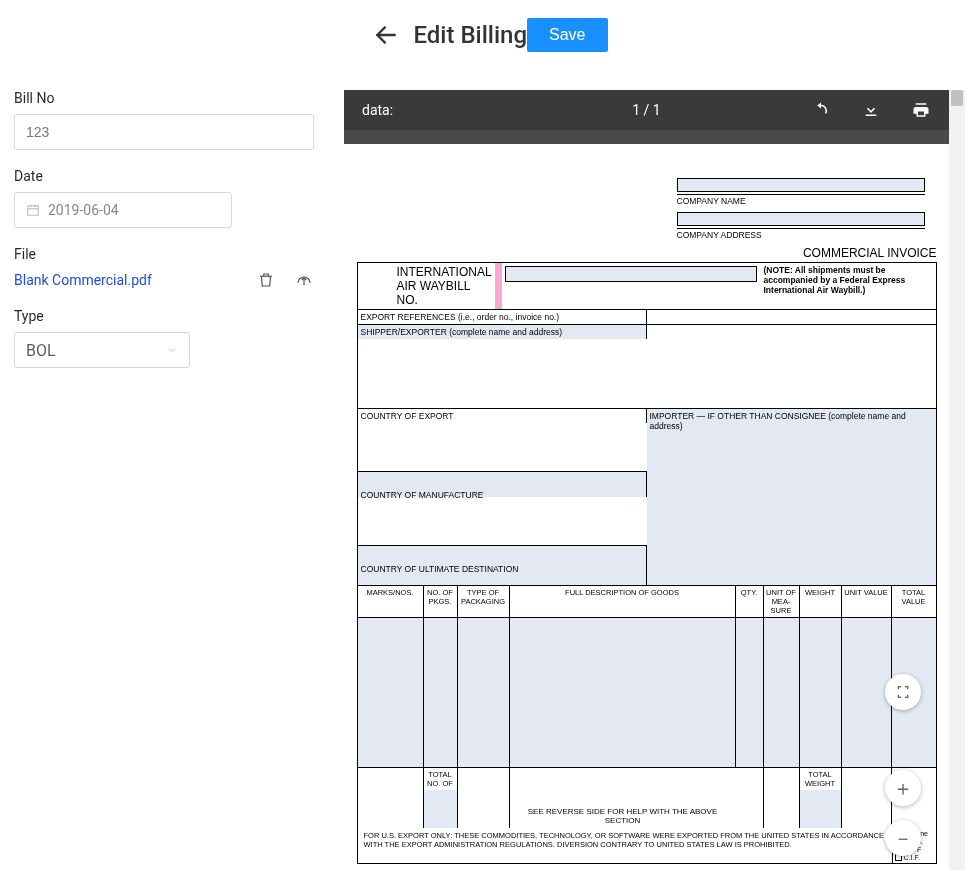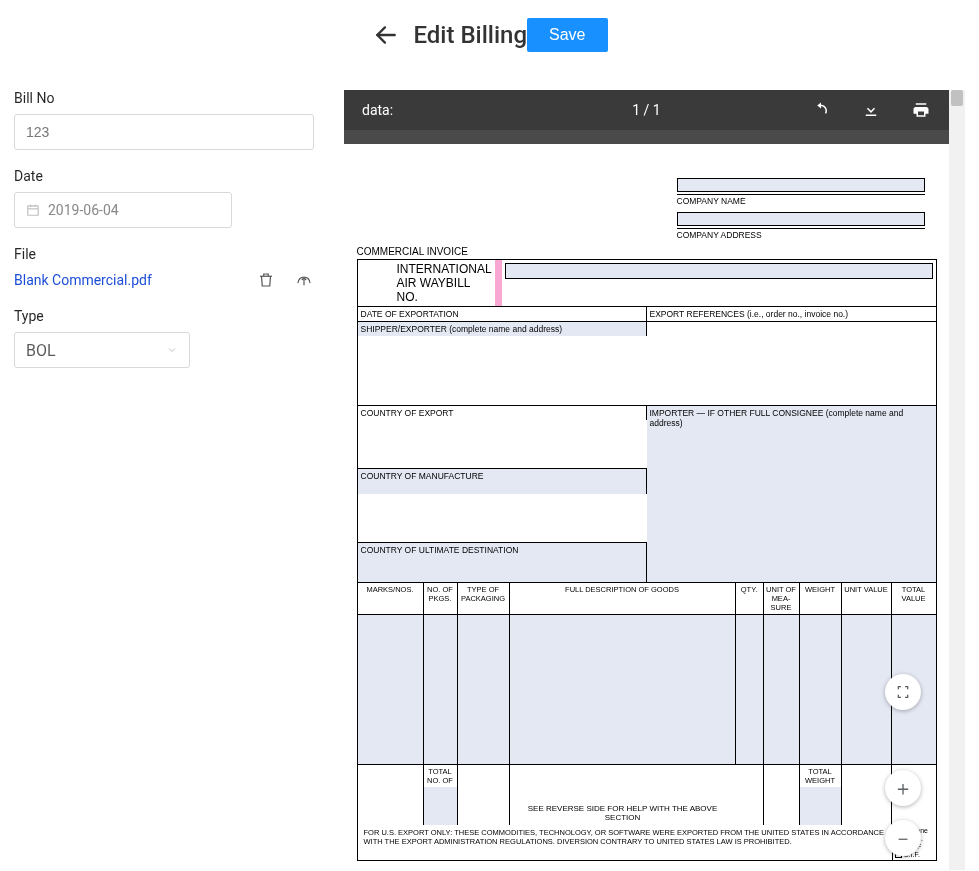--- a/index.html
+++ b/index.html
@@ -43,40 +43,40 @@
     .pdf-pages { position: absolute; left: 50%; transform: translateX(-50%); font-size: 14px; }
     .pdf-tb-icons { display: flex; gap: 30px; margin-left: auto; }
     .pdf-tb-icons .tb-icon { width: 20px; height: 20px; display:flex; align-items:center; justify-content:center; cursor:pointer; }
     .pdf-tb-icons svg { width: 18px; height: 18px; fill: #fff; }
     .pdf-subbar { height: 14px; background: #4a4a4a; }
     .pdf-canvas { background: #fff; position: absolute; top: 54px; bottom: 0; left: 0; right: 0; padding: 34px 0 0 0; display:flex; justify-content:center;}
     .pdf-page { width: 580px; background: #fff; position: relative; font-family: Arial, Helvetica, sans-serif; font-size: 9px; color: #000; }
 
     .hdrbox { height: 14px; background: #e4e8f3; border: 1px solid #000; margin-left: 320px; width: 248px; margin-bottom: 2px; }
     .hdrlabel { margin-left: 320px; width: 248px; font-size: 8.5px; border-top: 1px solid #000; padding-top:1px; margin-bottom: 6px;}
-    .ci-title { text-align: left; font-size: 10px; margin: 4px 0 2px 0; }
+    .ci-title { text-align: right; font-size: 12px; margin: 4px 0 2px 0; }
 
     .iawb-row { display:flex; border: 1px solid #000; border-bottom: none;}
     .iawb-left { width: 108px; border-right: 7px solid #f9a8d4; padding: 2px 3px; font-size: 12px; display:flex; align-items:center;margin-left:36px;}
     .iawb-mid { flex:1; padding: 3px; }
     .iawb-mid .fillbox { height: 16px; background:#e4e8f3; border:1px solid #000; width:100%;}
     .iawb-note { width: 176px; padding:2px 4px; font-size:8.5px;}
     .iawb-note b { font-weight:bold;}
 
     .two-col { display:flex; border:1px solid #000; border-bottom:none;}
     .two-col > div { width:50%; padding:2px 3px; font-size:8.5px;}
     .two-col > div:first-child { border-right:1px solid #000;}
     .tall { height: 80px; align-items:flex-start; }
     .tall > div { position:relative;}
 
     .cexp-row { display:flex; border:1px solid #000; border-bottom:none;}
     .cexp-left-stack { width:50%; display:flex; flex-direction:column;gap:48px;}
     .stack-cell { border-right:1px solid #000; padding:2px 3px; font-size:8.5px;}
     .stack-cell + .stack-cell { border-top:1px solid #000;}
-    .stack-cell.bgfill { background:#e4e8f3; height:26px; padding-top:2px;}
+    .stack-cell.bgfill { background:#e4e8f3; height:26px; padding-top:18px;}
     .imp-right { width:50%; padding:2px 3px; font-size:8.5px; background:#e4e8f3;}
 
     .goods-header { display:flex; border:1px solid #000; border-bottom:none; font-size:7.5px; text-align:center;}
     .gh { border-right:1px solid #000; padding:2px 1px; display:flex; align-items:flex-start; justify-content:center;}
     .gh:last-child { border-right:none;}
     .gh1{width:66px;} .gh2{width:34px;} .gh3{width:52px;} .gh4{flex:1;} .gh5{width:28px;} .gh6{width:36px;} .gh7{width:42px;} .gh8{width:50px;} .gh9{width:44px;}
 
     .goods-body { display:flex; border:1px solid #000; border-bottom:none; height:150px; background:#e4e8f3;}
     .gb { border-right:1px solid #000;} .gb:last-child{border-right:none;}
 
@@ -213,38 +213,38 @@
             <div class="hdrlabel">COMPANY NAME</div>
             <div class="hdrbox"></div>
             <div class="hdrlabel">COMPANY ADDRESS</div>
             <div class="ci-title">COMMERCIAL INVOICE</div>
 
             <div class="iawb-row">
               <div class="iawb-left">INTERNATIONAL AIR WAYBILL NO.</div>
               <div class="iawb-mid">
                   <div class="fillbox"></div>
                 </div>
+              <div class="iawb-note"><b>(NOTE: All shipments must be accompanied by a Federal Express International Air Waybill.)</b></div>
             </div>
 
             <div class="two-col">
-              <div>DATE OF EXPORTATION</div>
               <div>EXPORT REFERENCES (i.e., order no., invoice no.)</div>
             </div>
 
             <div class="two-col tall" style="height:84px;">
               <div style="background:#e4e8f3;"><span style="position:relative; z-index:1;">SHIPPER/EXPORTER (complete name and address)</span></div>
             </div>
 
             <div class="cexp-row">
               <div class="cexp-left-stack">
                 <div class="stack-cell">COUNTRY OF EXPORT</div>
                 <div class="stack-cell bgfill">COUNTRY OF MANUFACTURE</div>
                 <div class="stack-cell bgfill" style="height:40px;">COUNTRY OF ULTIMATE DESTINATION</div>
               </div>
-              <div class="imp-right">IMPORTER — IF OTHER FULL CONSIGNEE (complete name and address)</div>
+              <div class="imp-right">IMPORTER — IF OTHER THAN CONSIGNEE (complete name and address)</div>
             </div>
 
             <div class="goods-header">
               <div class="gh gh1">MARKS/NOS.</div>
               <div class="gh gh2">NO. OF PKGS.</div>
               <div class="gh gh3">TYPE OF PACKAGING</div>
               <div class="gh gh4">FULL DESCRIPTION OF GOODS</div>
               <div class="gh gh5">QTY.</div>
               <div class="gh gh6">UNIT OF MEA-SURE</div>
               <div class="gh gh7">WEIGHT</div>

